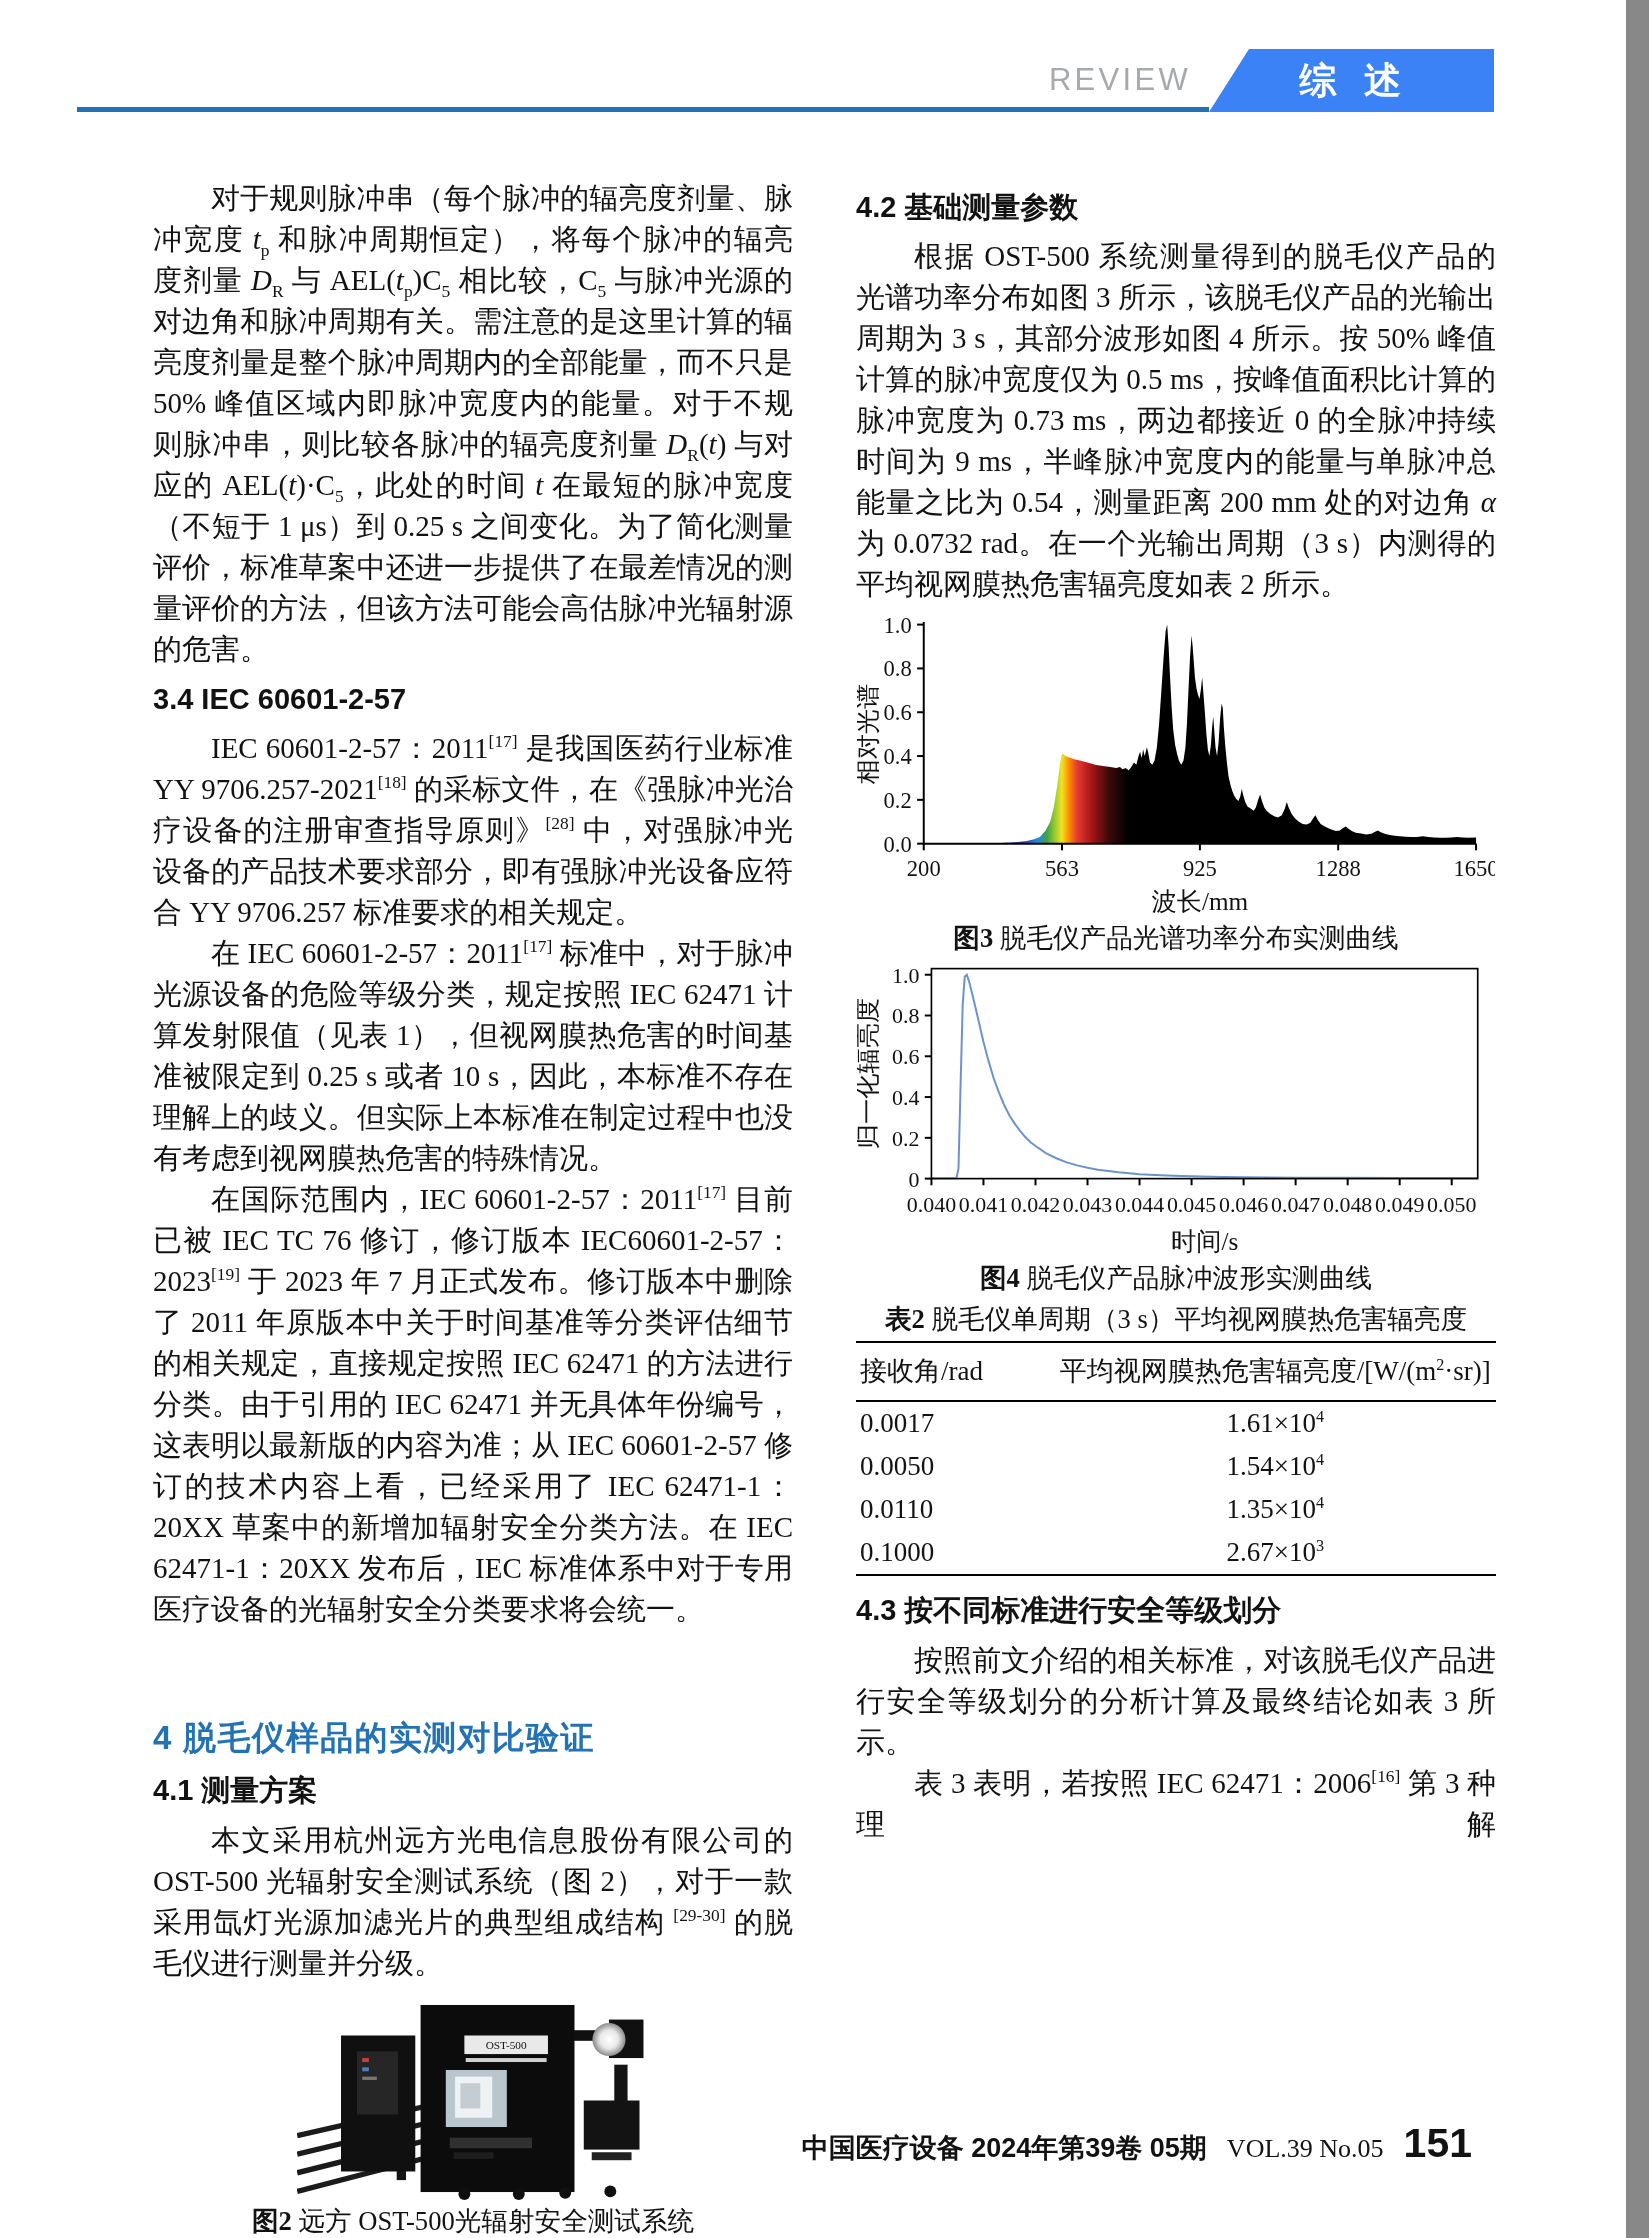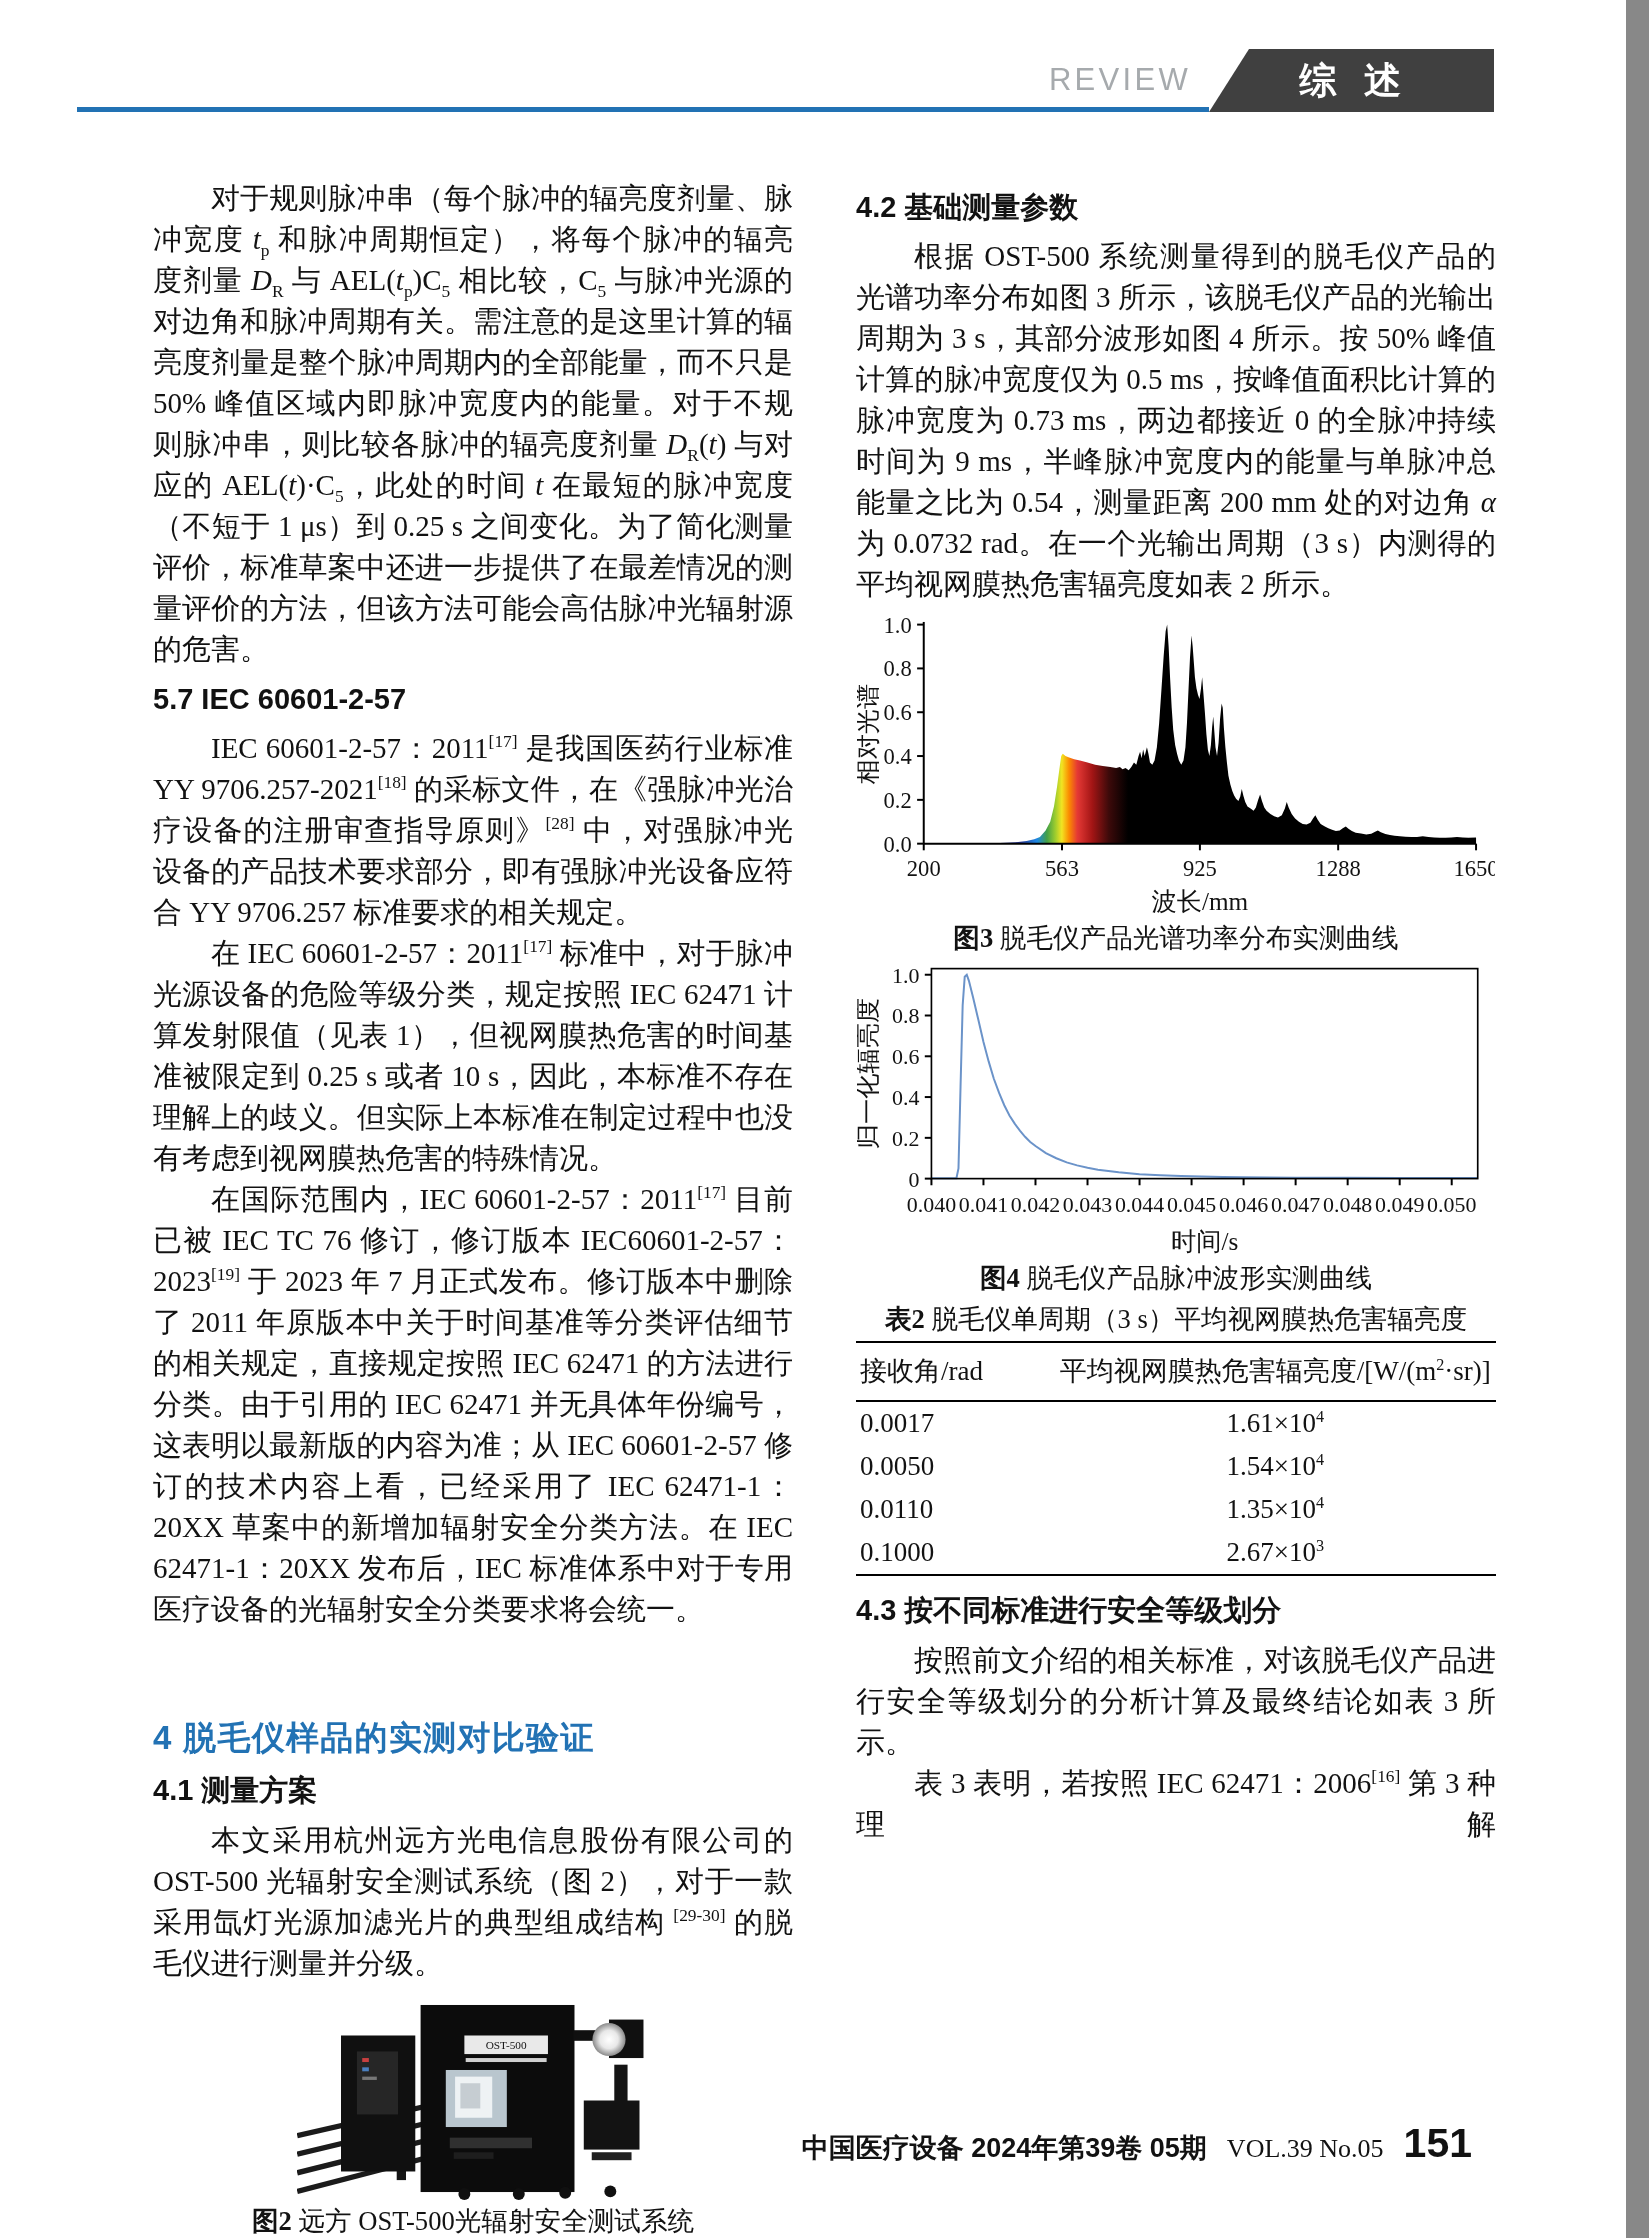--- a/index.html
+++ b/index.html
@@ -3,21 +3,21 @@
 <meta charset="utf-8">
 <style>
   html,body{margin:0;padding:0;background:#888;}
   .page{position:relative;width:1626px;height:2239px;background:#ffffff;overflow:hidden;
         font-family:"Liberation Serif","DejaVu Serif",serif;color:#121212;}
 
   
   .review{position:absolute;top:62px;left:1011px;width:180px;text-align:right;
           font-family:"Liberation Sans","DejaVu Sans",sans-serif;font-size:31px;
           letter-spacing:3.3px;color:#a6aaad;}
-  .banner{position:absolute;top:49px;left:1209px;width:285px;height:63px;background:#404040;
+  .banner{position:absolute;top:49px;left:1209px;width:285px;height:63px;background:#3b82f6;
           clip-path:polygon(40px 0,100% 0,100% 100%,0 100%);
           display:flex;align-items:center;justify-content:center;
           color:#ffffff;font-size:37px;font-weight:bold;letter-spacing:9.3px;padding-left:6.6px;box-sizing:border-box;}
   .header-line{position:absolute;top:107px;left:77px;width:1132px;height:4.7px;background:#2272b4;}
 
   
   .col{position:absolute;top:178px;width:640px;font-size:29px;line-height:41px;text-align:justify;}
   .col-left{left:153px;}
   .col-right{left:856px;}
   p{margin:0;text-indent:2em;}
@@ -62,21 +62,21 @@
 <body>
 
 <div class="page">
 
   <div class="review">REVIEW</div>
   <div class="banner">综 述</div>
   <div class="header-line"></div>
 
   <div class="col col-left">
     <p>对于规则脉冲串（每个脉冲的辐亮度剂量、脉冲宽度 <i>t</i><sub>p</sub> 和脉冲周期恒定），将每个脉冲的辐亮度剂量 <i>D</i><sub>R</sub> 与 AEL(<i>t</i><sub>p</sub>)C<sub>5</sub> 相比较，C<sub>5</sub> 与脉冲光源的对边角和脉冲周期有关。需注意的是这里计算的辐亮度剂量是整个脉冲周期内的全部能量，而不只是 50% 峰值区域内即脉冲宽度内的能量。对于不规则脉冲串，则比较各脉冲的辐亮度剂量 <i>D</i><sub>R</sub>(<i>t</i>) 与对应的 AEL(<i>t</i>)·C<sub>5</sub>，此处的时间 <i>t</i> 在最短的脉冲宽度（不短于 1 μs）到 0.25 s 之间变化。为了简化测量评价，标准草案中还进一步提供了在最差情况的测量评价的方法，但该方法可能会高估脉冲光辐射源的危害。</p>
-    <div class="subhead">5.7 IEC 60601-2-57</div>
+    <div class="subhead">3.4 IEC 60601-2-57</div>
     <p>IEC 60601-2-57：2011<sup>[17]</sup> 是我国医药行业标准 YY 9706.257-2021<sup>[18]</sup> 的采标文件，在《强脉冲光治疗设备的注册审查指导原则》<sup>[28]</sup> 中，对强脉冲光设备的产品技术要求部分，即有强脉冲光设备应符合 YY 9706.257 标准要求的相关规定。</p>
     <p>在 IEC 60601-2-57：2011<sup>[17]</sup> 标准中，对于脉冲光源设备的危险等级分类，规定按照 IEC 62471 计算发射限值（见表 1），但视网膜热危害的时间基准被限定到 0.25 s 或者 10 s，因此，本标准不存在理解上的歧义。但实际上本标准在制定过程中也没有考虑到视网膜热危害的特殊情况。</p>
     <p>在国际范围内，IEC 60601-2-57：2011<sup>[17]</sup> 目前已被 IEC TC 76 修订，修订版本 IEC60601-2-57：2023<sup>[19]</sup> 于 2023 年 7 月正式发布。修订版本中删除了 2011 年原版本中关于时间基准等分类评估细节的相关规定，直接规定按照 IEC 62471 的方法进行分类。由于引用的 IEC 62471 并无具体年份编号，这表明以最新版的内容为准；从 IEC 60601-2-57 修订的技术内容上看，已经采用了 IEC 62471-1：20XX 草案中的新增加辐射安全分类方法。在 IEC 62471-1：20XX 发布后，IEC 标准体系中对于专用医疗设备的光辐射安全分类要求将会统一。</p>
     <div class="section-head">4 脱毛仪样品的实测对比验证</div>
     <div class="subhead subhead-41">4.1 测量方案</div>
     <p>本文采用杭州远方光电信息股份有限公司的 OST-500 光辐射安全测试系统（图 2），对于一款采用氙灯光源加滤光片的典型组成结构 <sup>[29-30]</sup> 的脱毛仪进行测量并分级。</p>
 
     <div class="figure">
 
       <svg class="fig2-svg" width="352" height="199" viewBox="0 0 530 300" style="font-size:43px">

